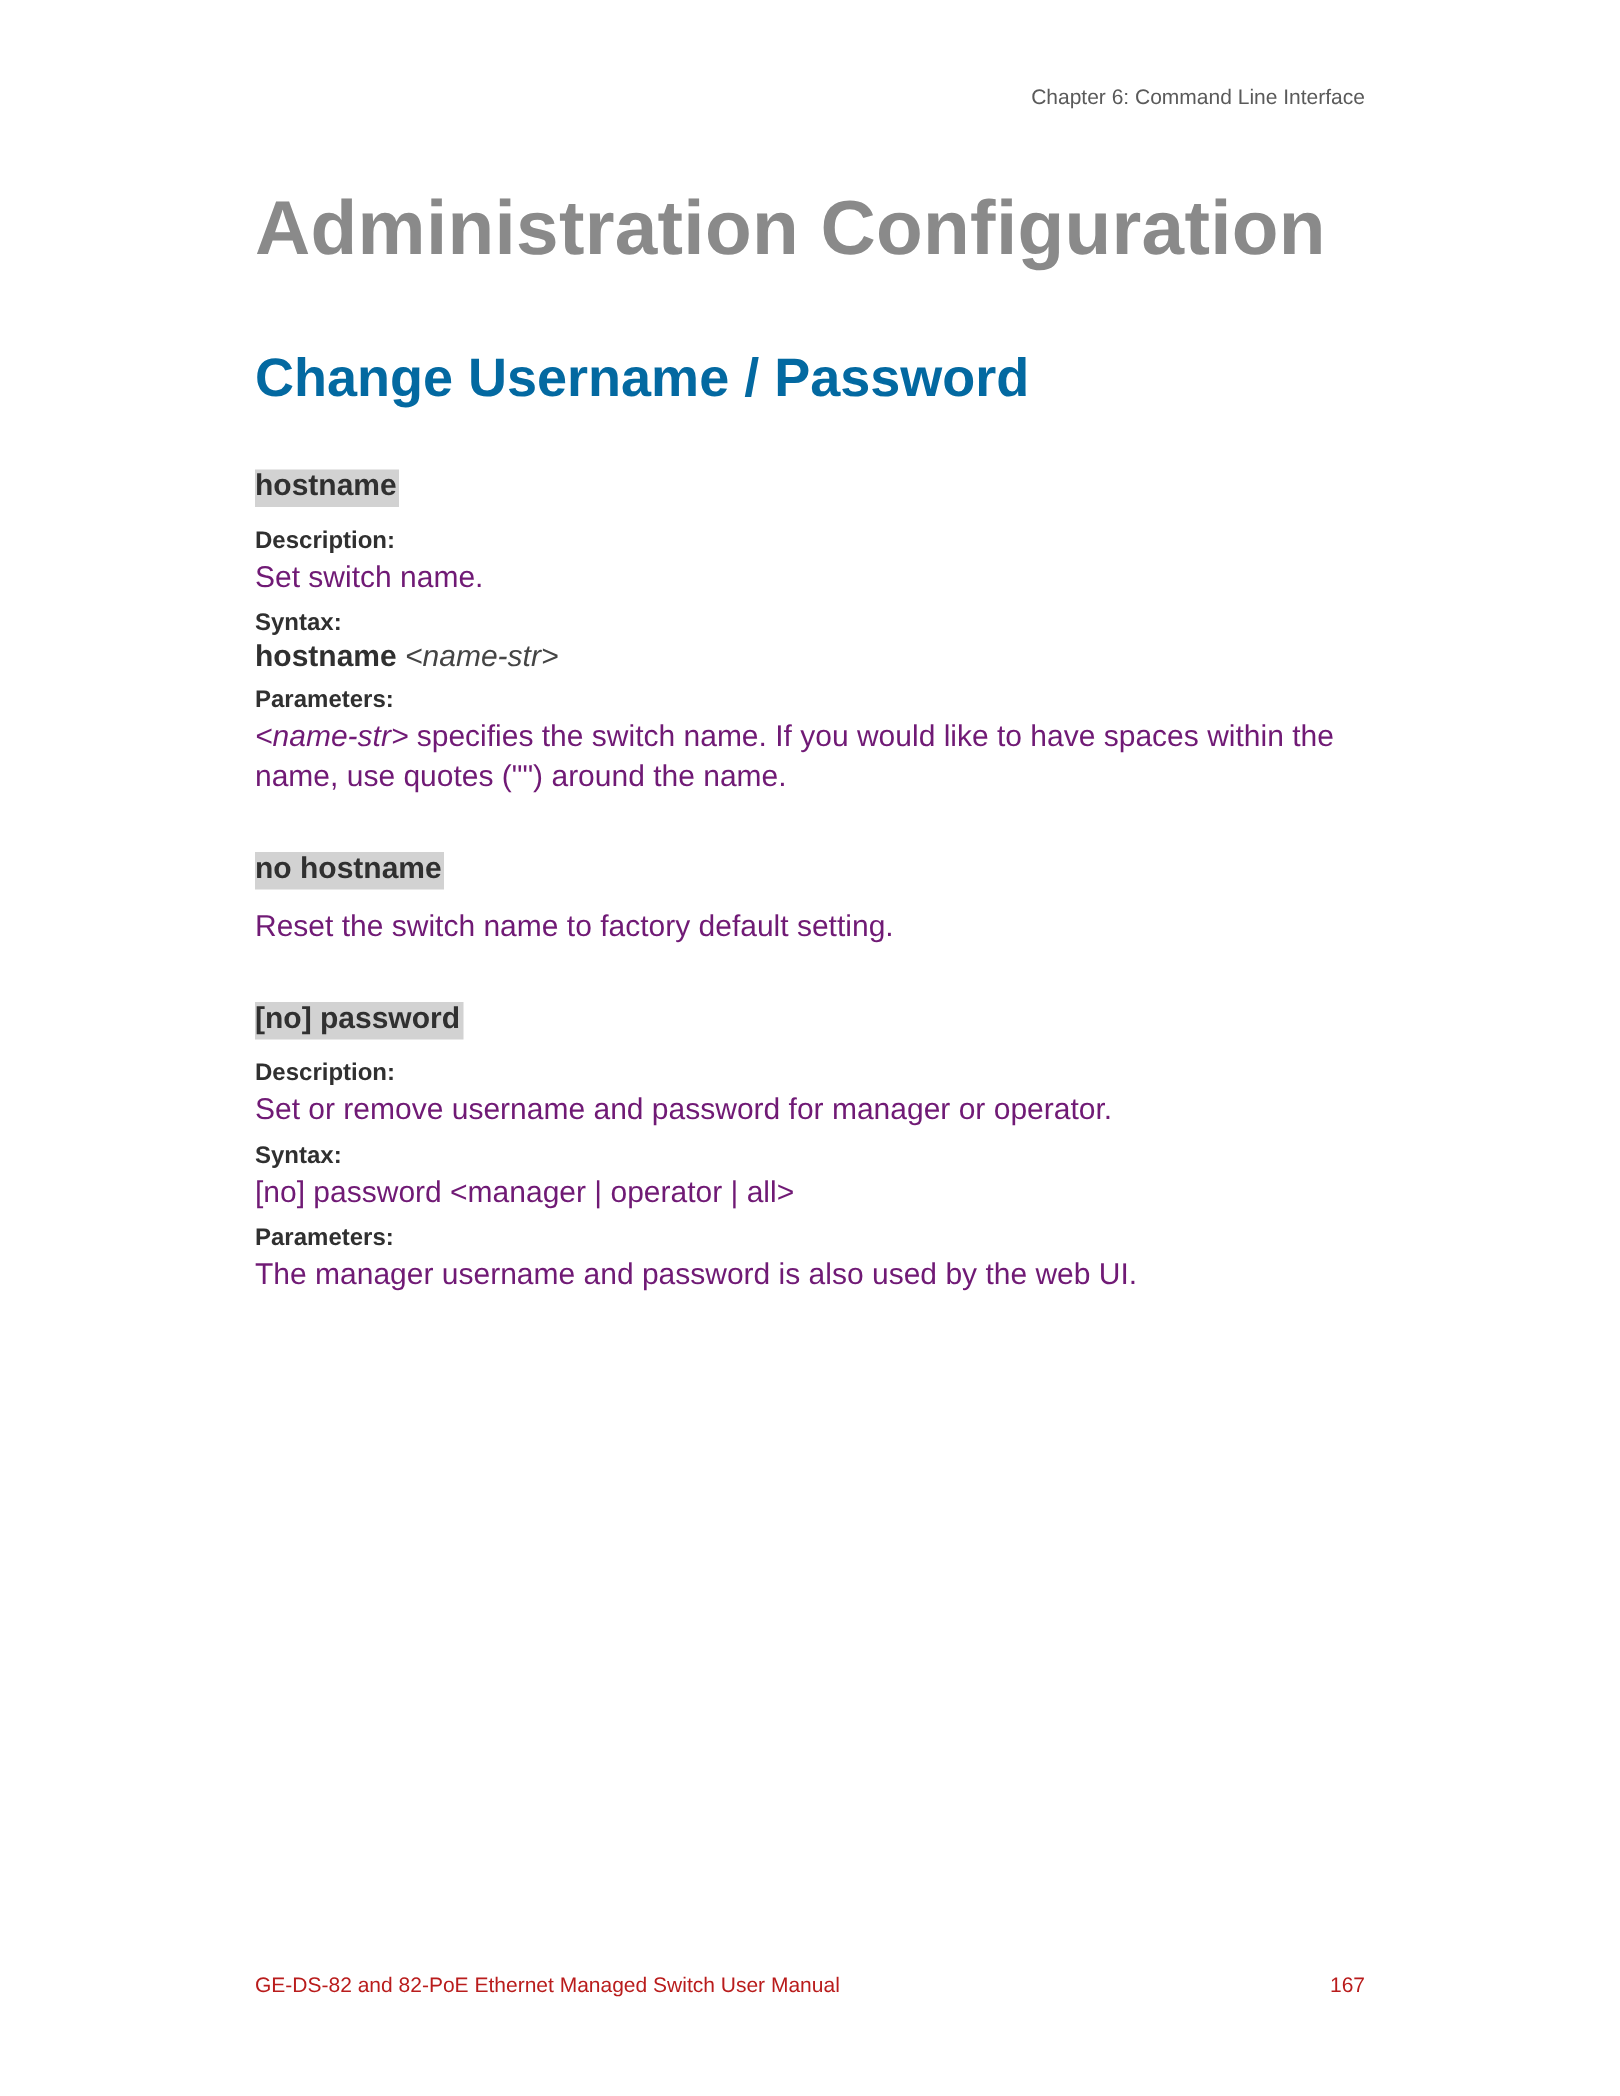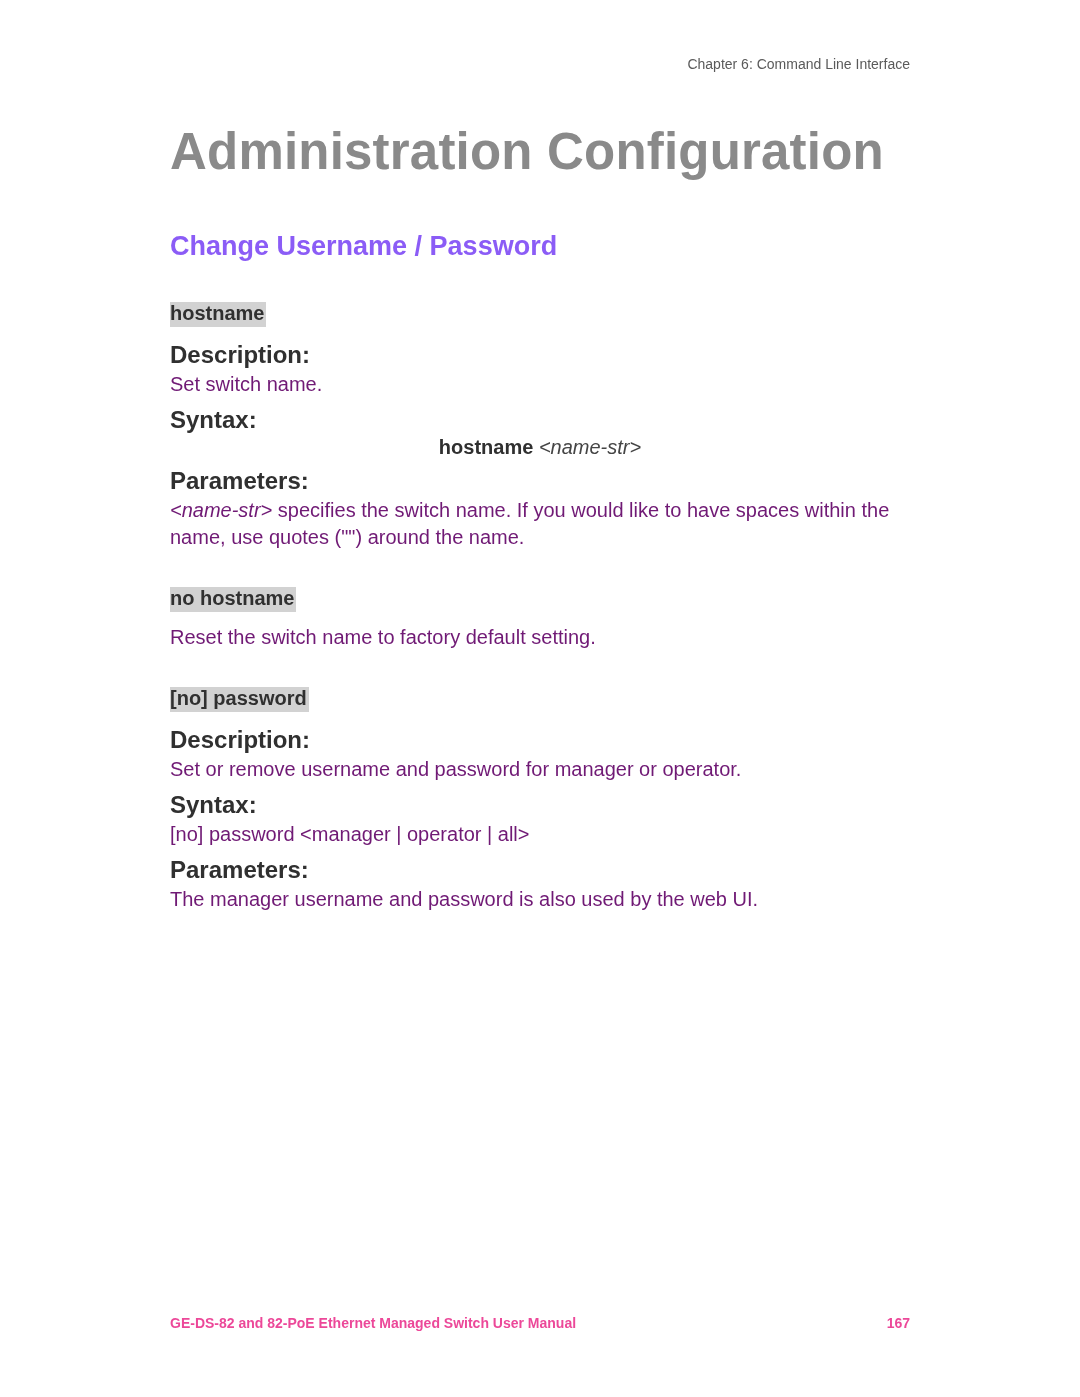--- a/index.html
+++ b/index.html
@@ -28,69 +28,67 @@
   }
   .h1 {
     font-size: 51px;
     font-weight: 600;
     color: #8a8a8a;
     margin-top: 62px;
     margin-bottom: 50px;
     letter-spacing: 0.2px;
   }
   .h2 {
-    font-size: 27px;
+    font-size: 36px;
     font-weight: 600;
-    color: #8b5cf6;
+    color: #0369a1;
     margin-bottom: 40px;
   }
   .cmd-name {
     display: inline-block;
     background: #d2d2d2;
     font-weight: 700;
     color: #303030;
     font-size: 20px;
     padding: 0 2px 2px 0;
     margin-bottom: 6px;
   }
   .label-bold {
     font-weight: 700;
     color: #303030;
-    font-size: 24px;
+    font-size: 16px;
     margin-top: 8px;
     margin-bottom: 2px;
   }
   .body-text {
     font-size: 20px;
     color: #701a75;
     line-height: 1.35;
     margin-bottom: 6px;
   }
   .syntax-line {
     font-size: 20px;
     color: #454545;
     margin-bottom: 6px;
-    text-align: center;
   }
   .syntax-line .kw {
     font-weight: 700;
     color: #303030;
   }
   .syntax-line .arg, .body-text .arg {
     font-style: italic;
   }
   .section-gap { height: 30px; }
   .footer {
     position: absolute;
     bottom: 66px;
     left: 170px;
     right: 170px;
     font-size: 14px;
-    color: #ec4899;
-    font-weight: bold;
+    color: #b91c1c;
   }
   .footer .pagenum {
     position: absolute;
     right: 0;
     bottom: 0;
     text-align: right;
   }
 </style>
 </head>
 <body>

